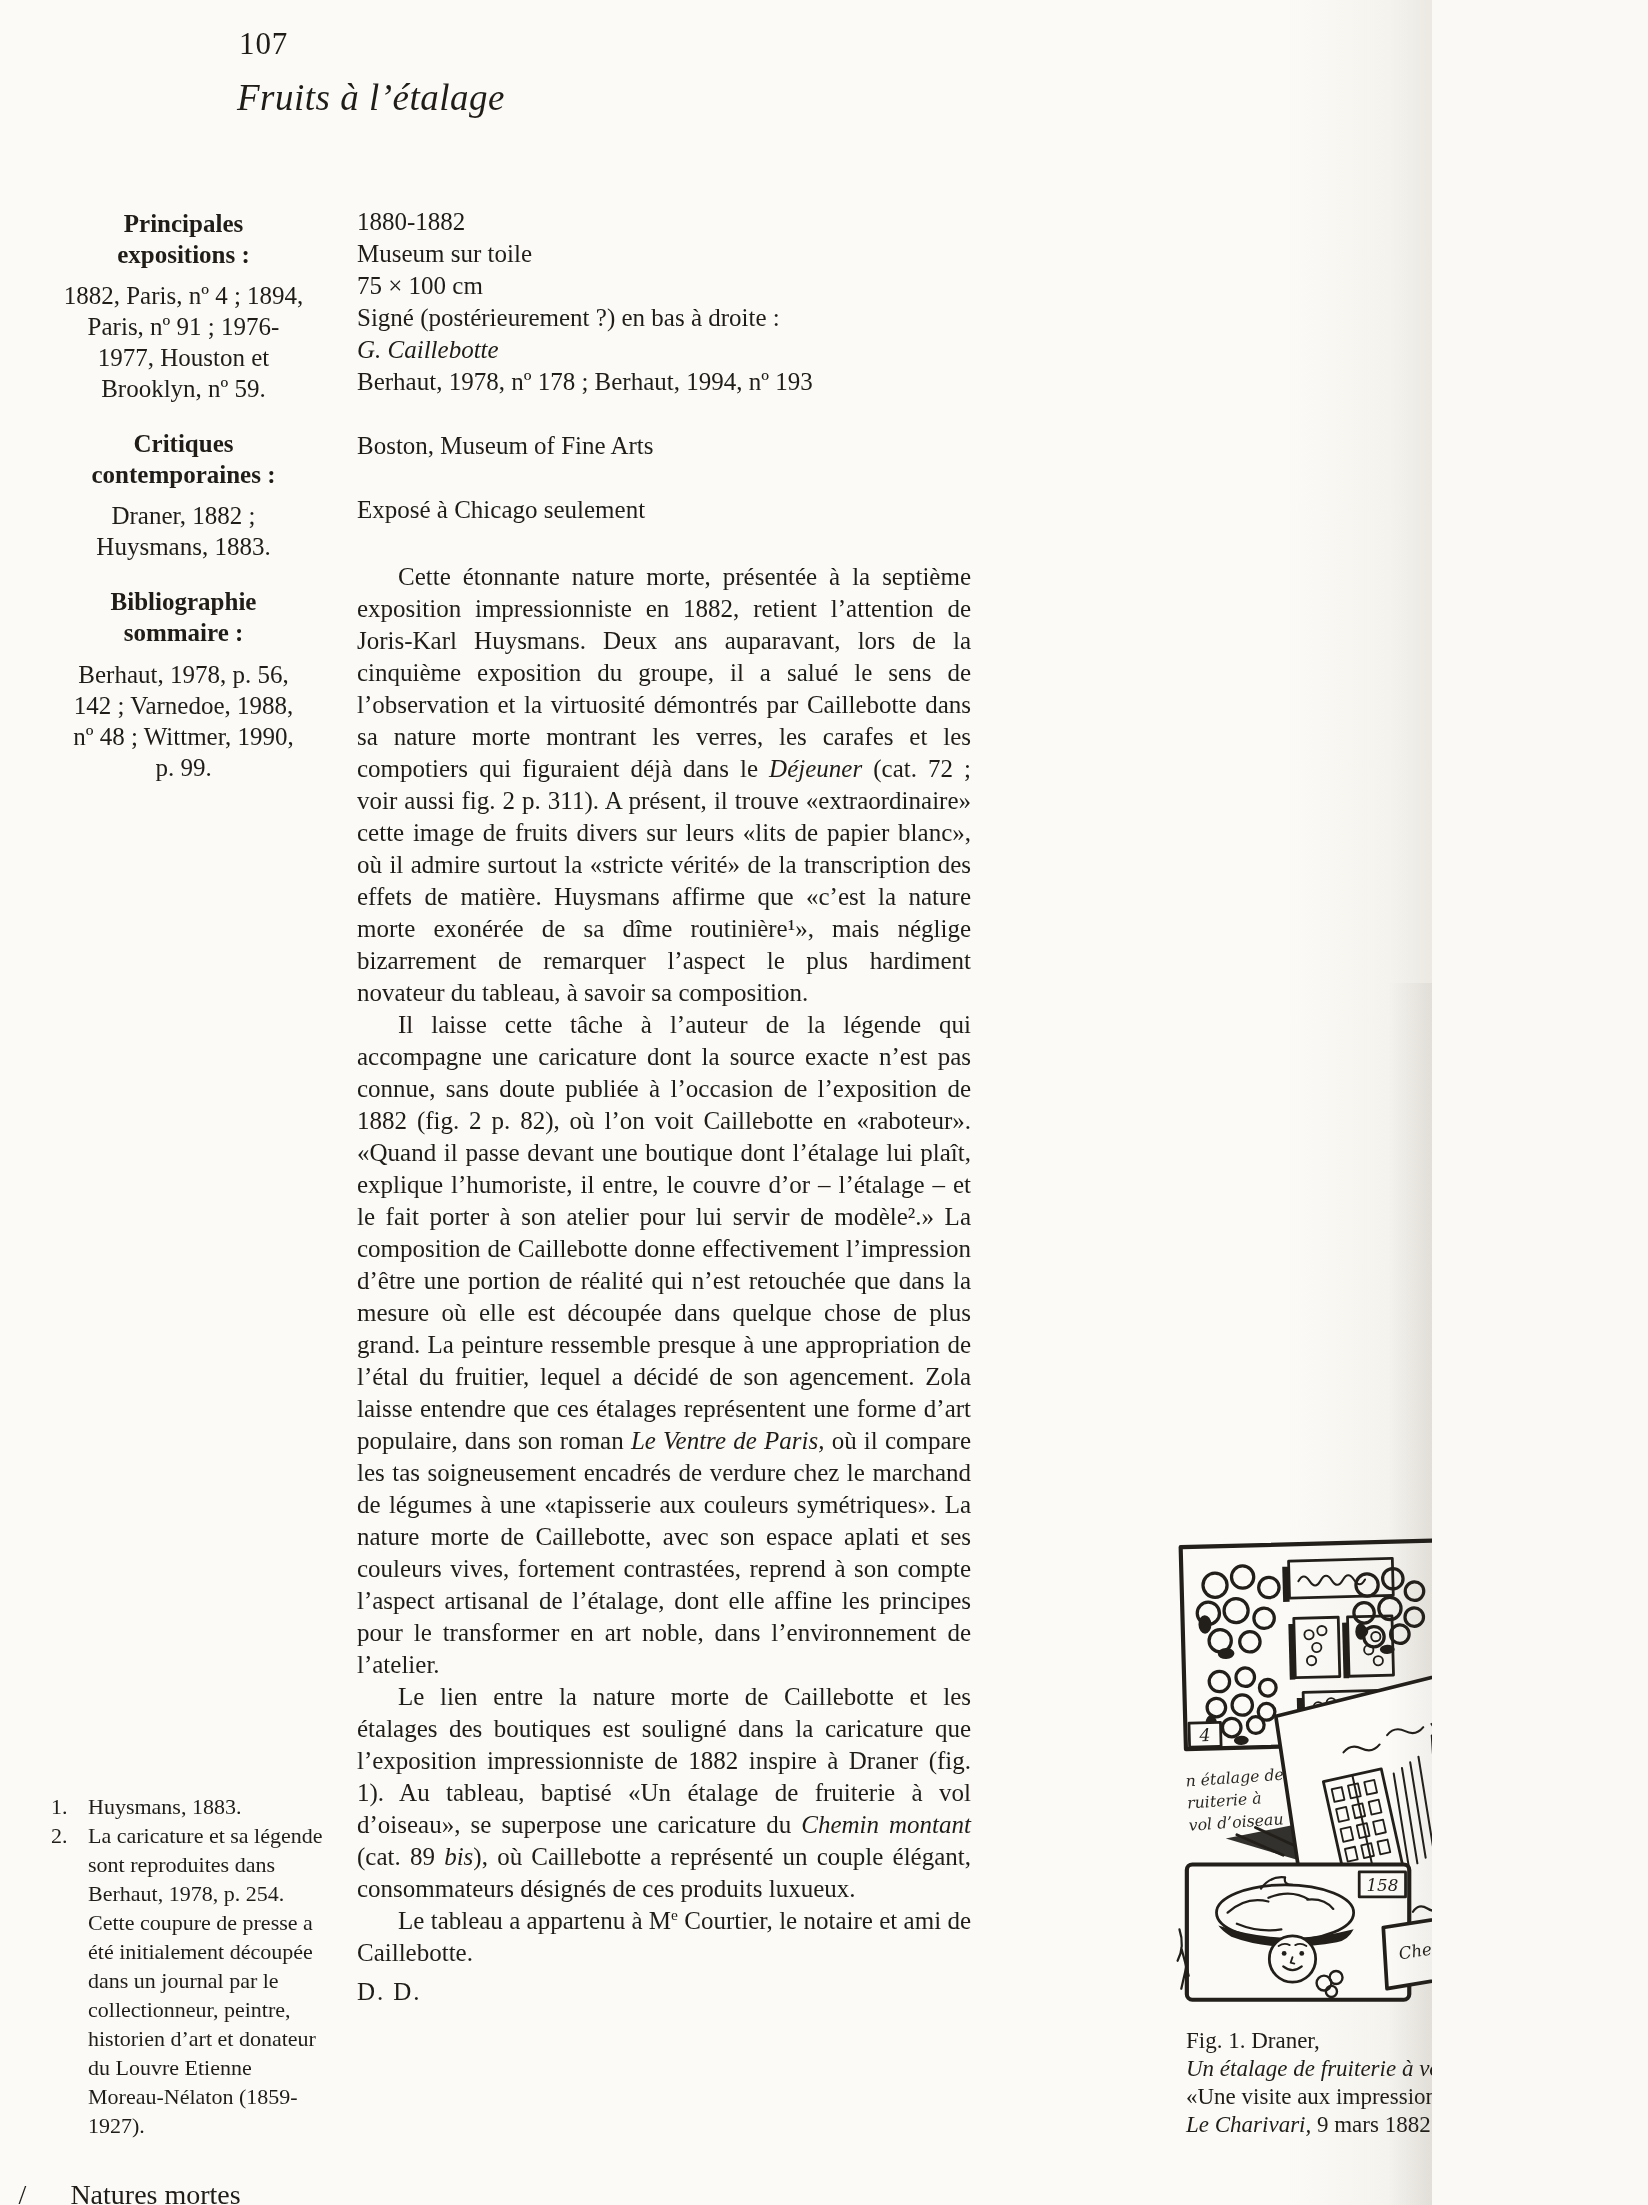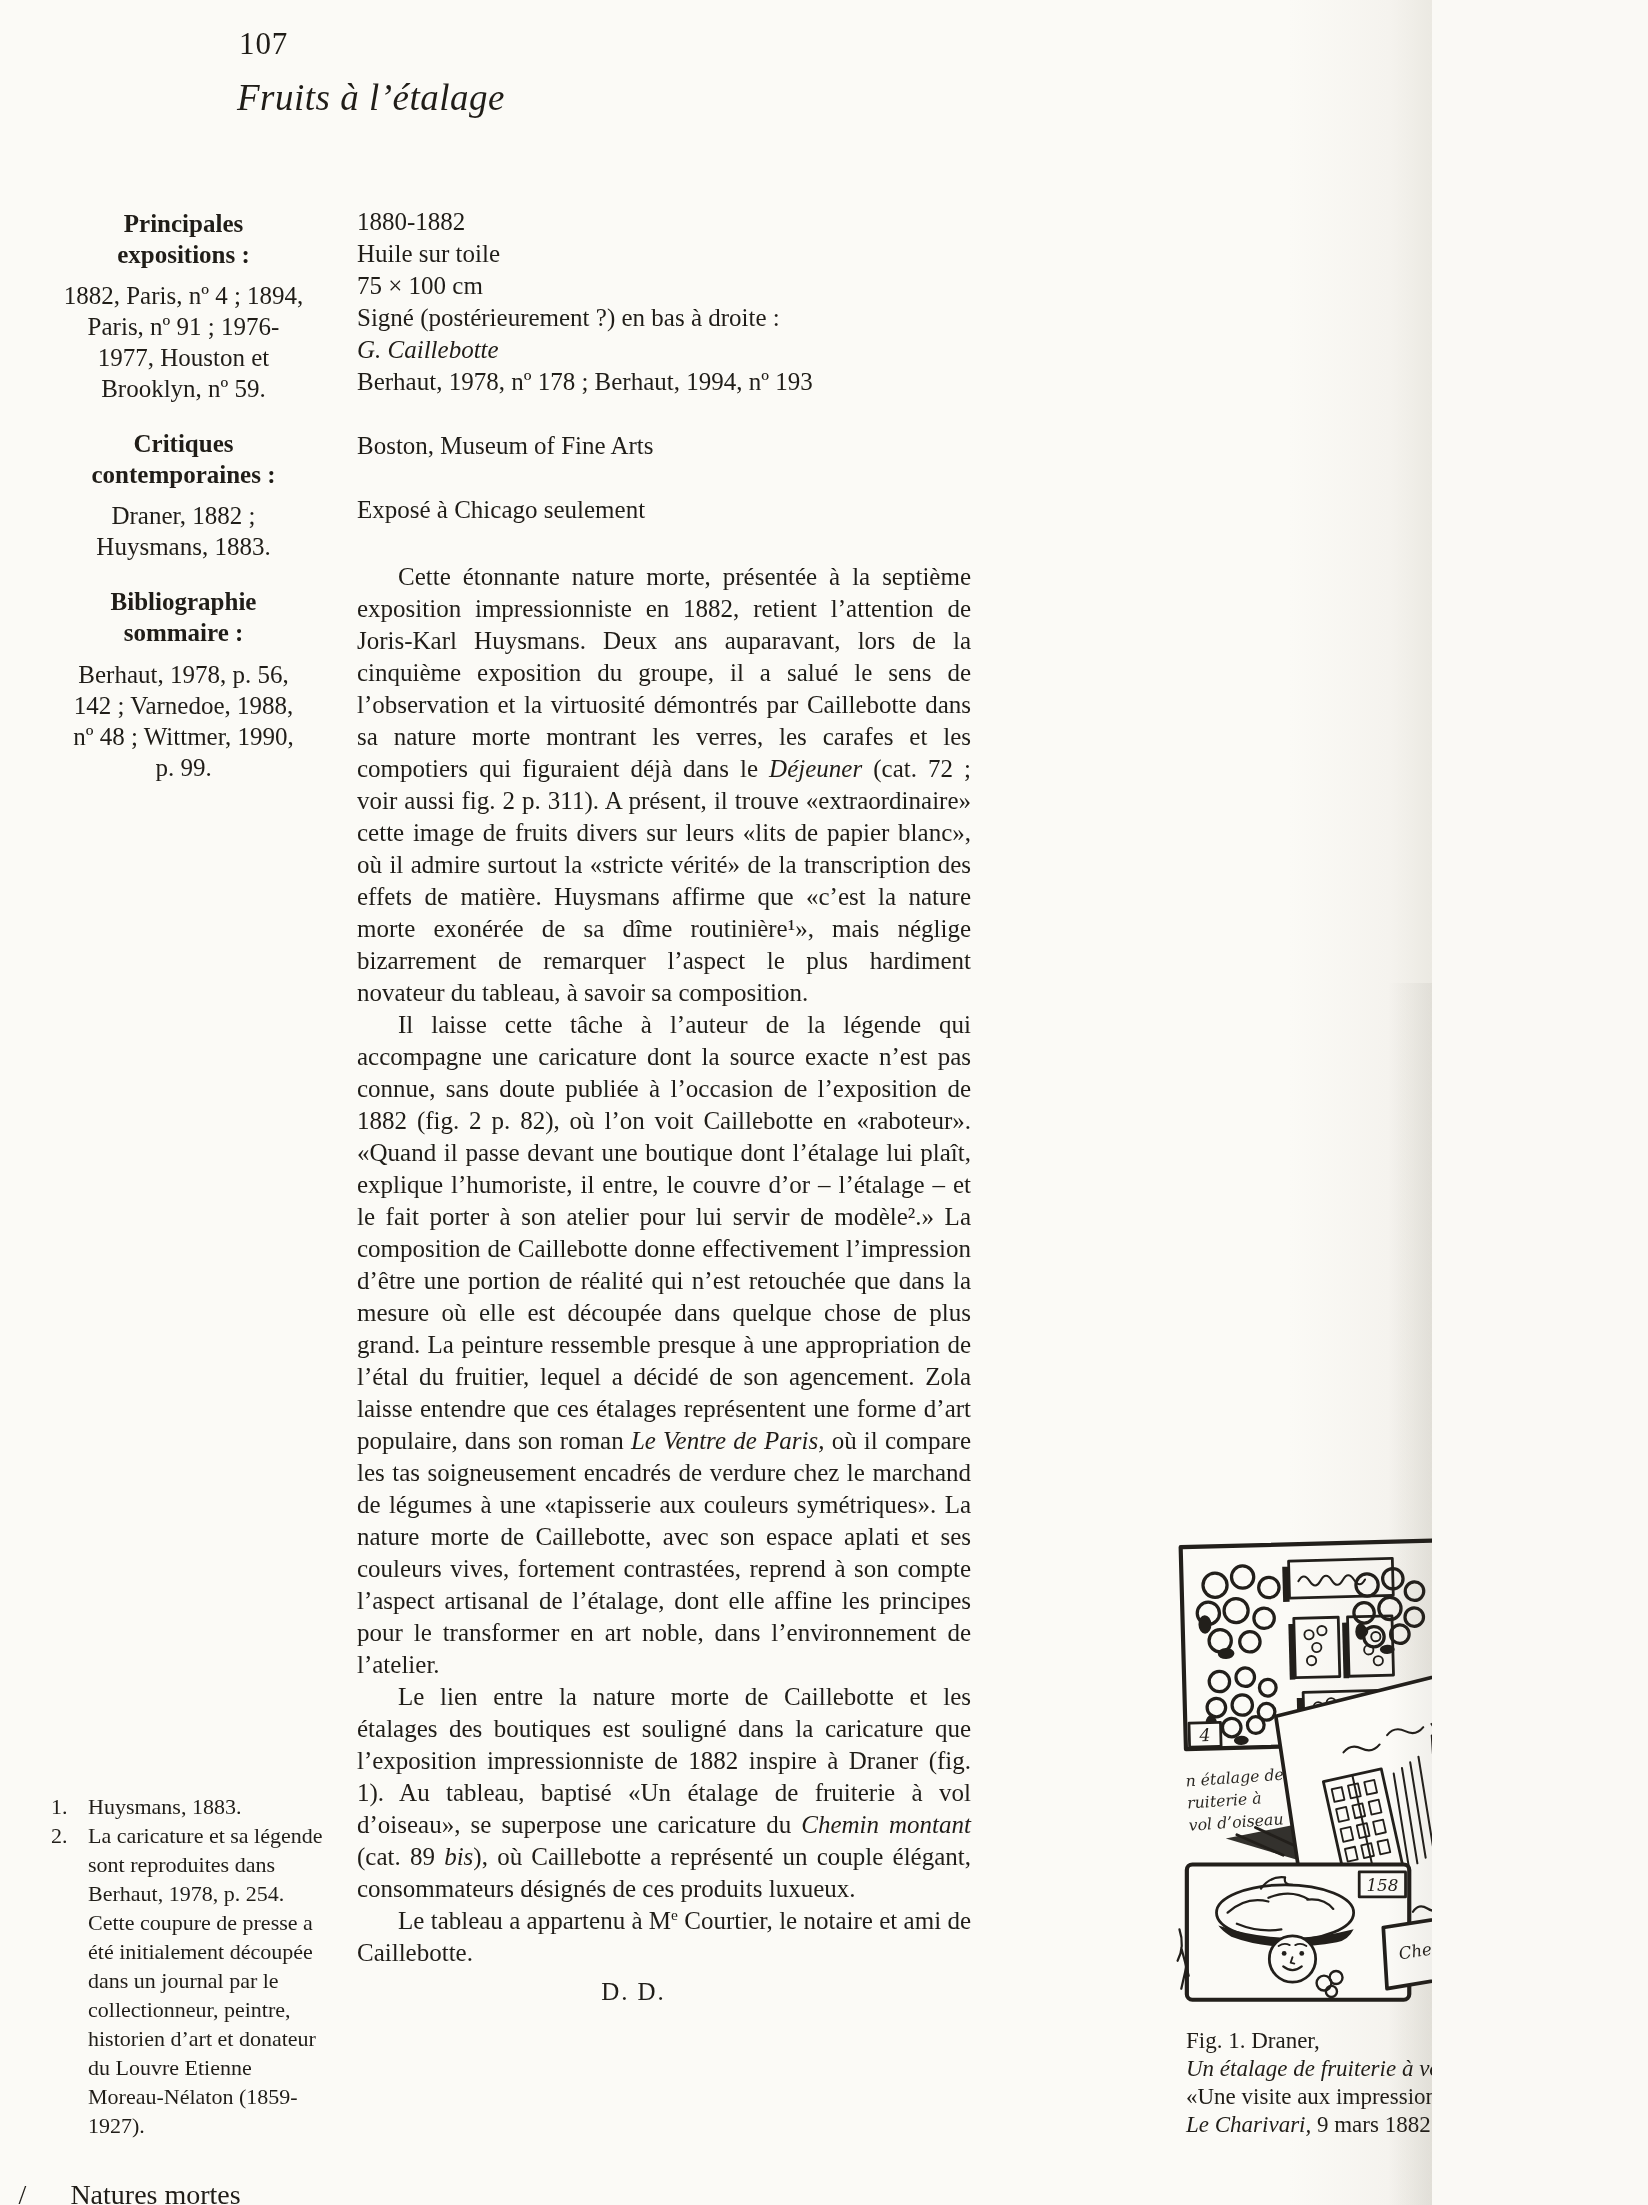--- a/index.html
+++ b/index.html
@@ -18,21 +18,21 @@
   .note-heading { font-weight:bold; margin-bottom:10.2px; }
 
   .tombstone { position:absolute; left:357px; top:206px; width:631px; font-size:25px; line-height:32px; }
   .tombstone .it { }
   .ts-spacer { height:32px; }
 
   .essay { position:absolute; left:357px; top:561px; width:614px; font-size:25px; line-height:32px; text-align:justify; }
   .essay p { text-indent:41px; margin:0; }
   .essay .it, .it { font-style:italic; }
   sup { font-size:0.62em; vertical-align:super; line-height:0; }
-  .essay-signature { text-align:center; padding-right:61px; margin-top:7.4px; letter-spacing:1.9px; text-indent:0; }
+  .essay-signature { text-align:left; padding-right:61px; margin-top:7.4px; letter-spacing:1.9px; text-indent:0; }
 
   .footnotes { position:absolute; left:51px; top:1792px; width:278px; font-size:22px; line-height:29px; }
   .footnote { display:flex; }
   .fn-num { width:37px; flex:none; }
   .fn-text { flex:1; }
 
   .figure { position:absolute; left:1171px; top:1529px; width:445px; }
   .figure svg { display:block; }
   .figure-caption { margin-top:5px; padding-left:15px; font-size:23px; line-height:28px; }
   .faded { color:#97958e; }
@@ -62,21 +62,21 @@
       <div class="note-body">Draner, 1882 ; Huysmans, 1883.</div>
     </div>
     <div class="note-section">
       <div class="note-heading">Bibliographie sommaire :</div>
       <div class="note-body">Berhaut, 1978, p. 56, 142 ; Varnedoe, 1988, nº 48 ; Wittmer, 1990, p. 99.</div>
     </div>
   </div>
 
   <div class="tombstone">
     <div>1880-1882</div>
-    <div>Huile sur toile</div>
+    <div>Museum sur toile</div>
     <div>75 × 100 cm</div>
     <div>Signé (postérieurement ?) en bas à droite :</div>
     <div class="it">G. Caillebotte</div>
     <div>Berhaut, 1978, nº 178 ; Berhaut, 1994, nº 193</div>
     <div class="ts-spacer"></div>
     <div>Boston, Museum of Fine Arts</div>
     <div class="ts-spacer"></div>
     <div>Exposé à Chicago seulement</div>
   </div>
 

